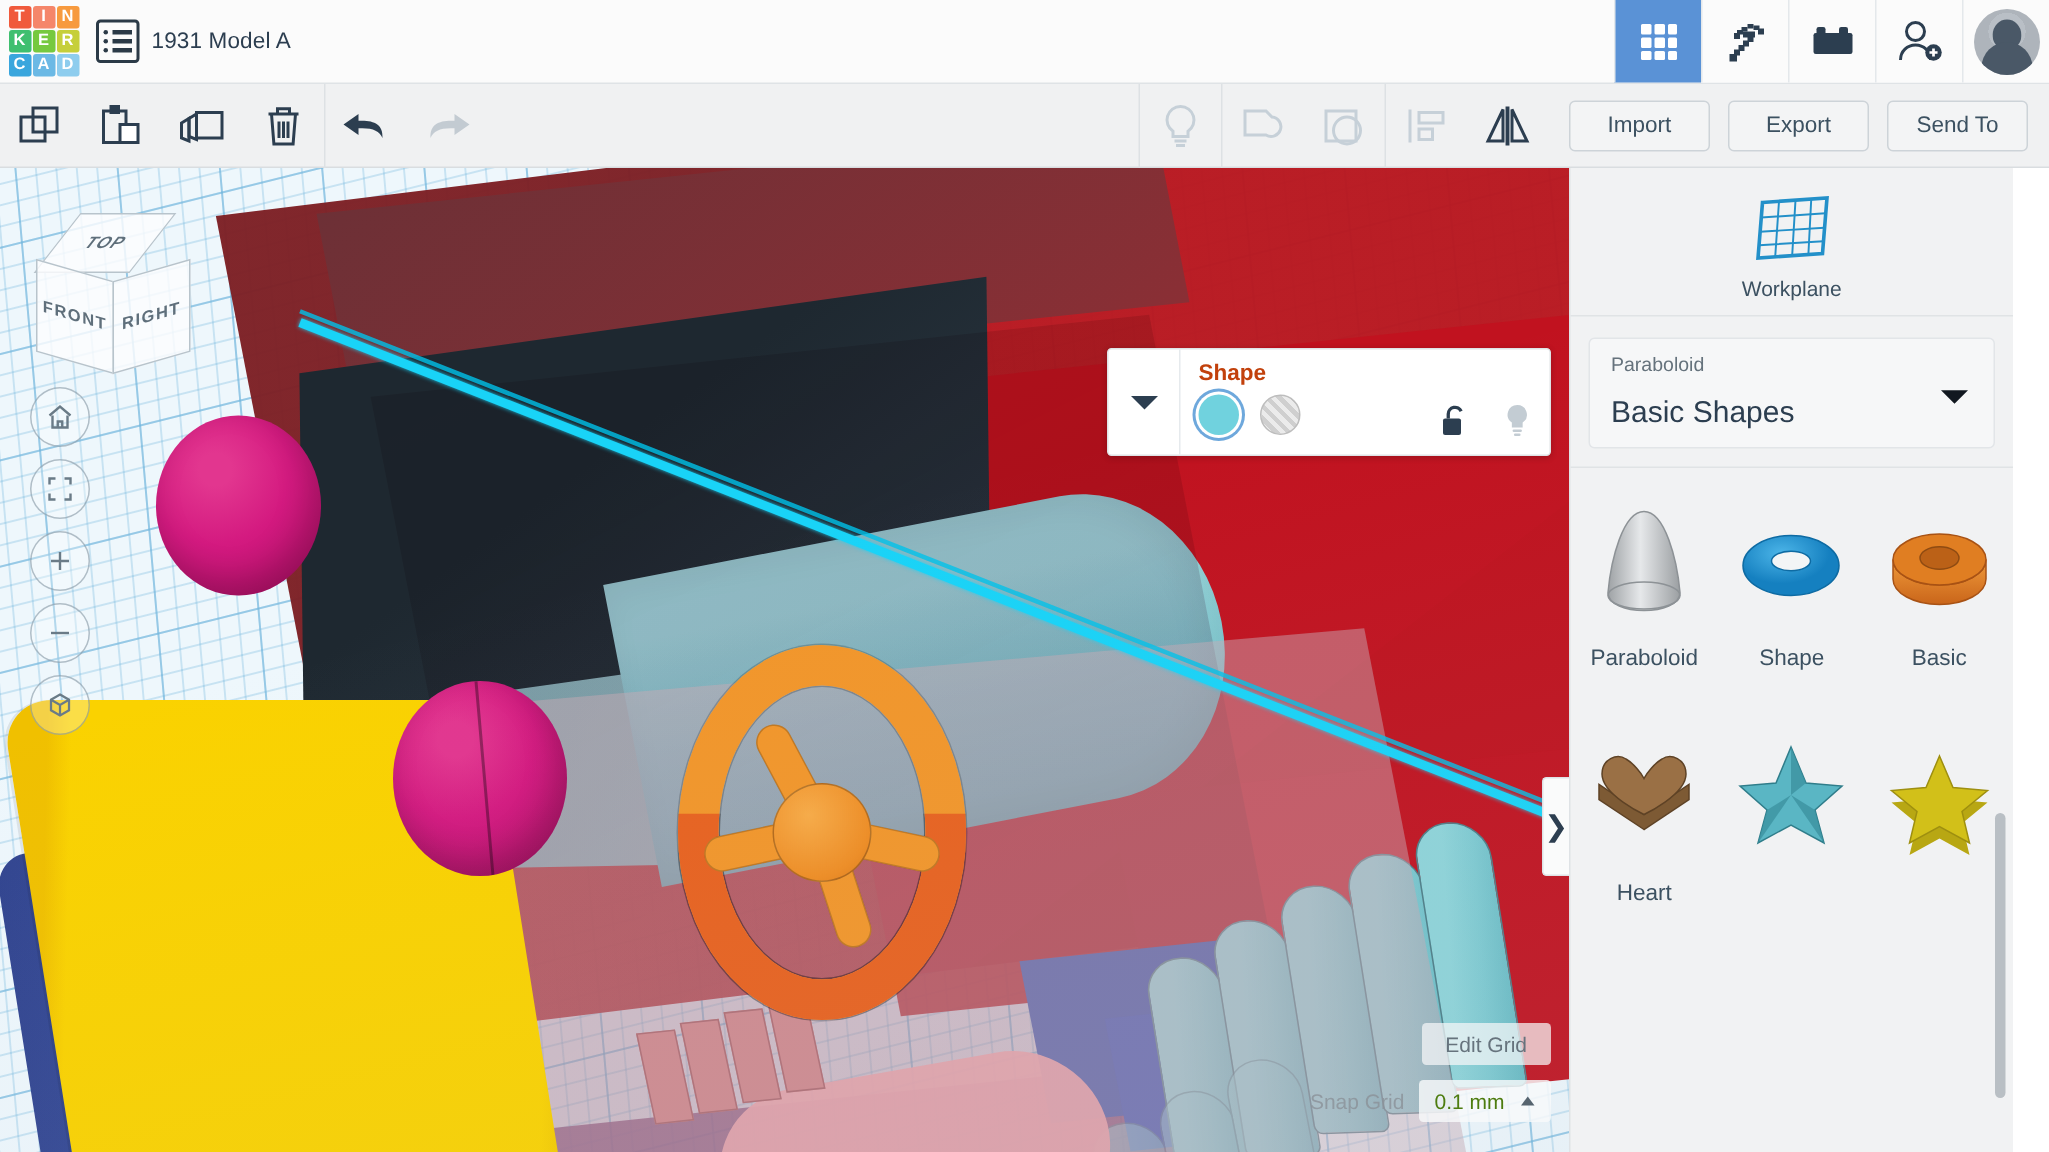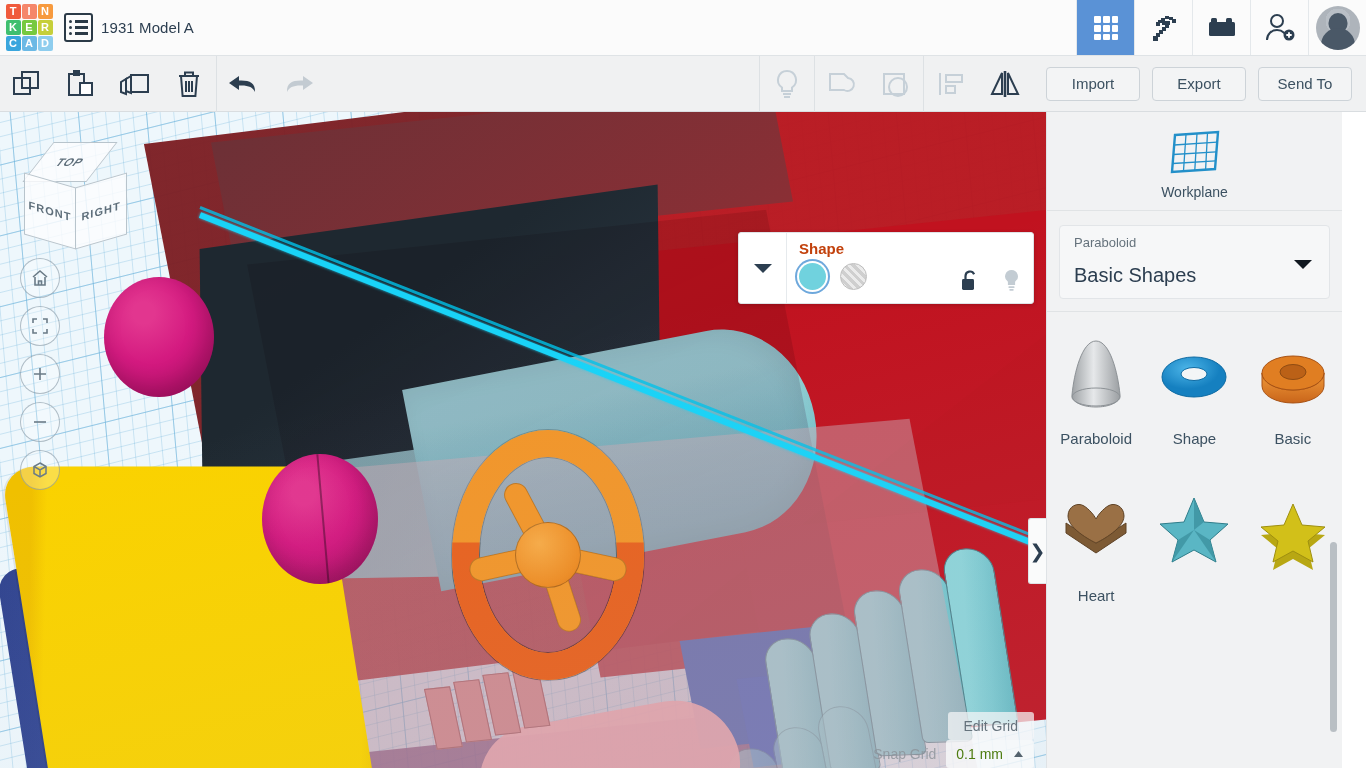--- a/index.html
+++ b/index.html
@@ -282,27 +282,27 @@
 
   
   .collapse-tab {
     position: absolute; right: 0; top: 406px; width: 18px; height: 66px;
     background: #fafbfb; border: 1px solid #dfe3e6; border-right: none;
     border-radius: 3px 0 0 3px; display: flex; align-items: center; justify-content: center;
     cursor: pointer; color: #2c3e50; font-size: 19px; z-index: 20;
   }
 
   
-  .grid-ctrls { position: absolute; right: 12px; bottom: 0; text-align: right; }
+  .grid-ctrls { position: absolute; right: 12px; bottom: 20px; text-align: right; }
   .edit-grid {
     display: inline-flex; align-items: center; justify-content: center;
     height: 28px; padding: 0 16px; background: rgba(246,247,248,.72);
     border-radius: 3px; color: #66737d; font-size: 14px; cursor: pointer;
   }
-  .snap-row { display: flex; align-items: center; justify-content: flex-end; gap: 10px; }
+  .snap-row { display: flex; align-items: center; justify-content: flex-end; gap: 10px; margin-top: 10px; }
   .snap-label { font-size: 14px; color: #8b9299; opacity: .8; }
   .snap-select {
     height: 28px; padding: 0 10px; background: rgba(248,249,250,.82);
     border-radius: 3px; font-size: 14px; color: #4d7c0f; display: flex;
     align-items: center; gap: 10px; cursor: pointer;
   }
 
   
   .rightpanel {
     width: 296px; background: #f1f2f3; border-left: 1px solid #dfe3e6;

